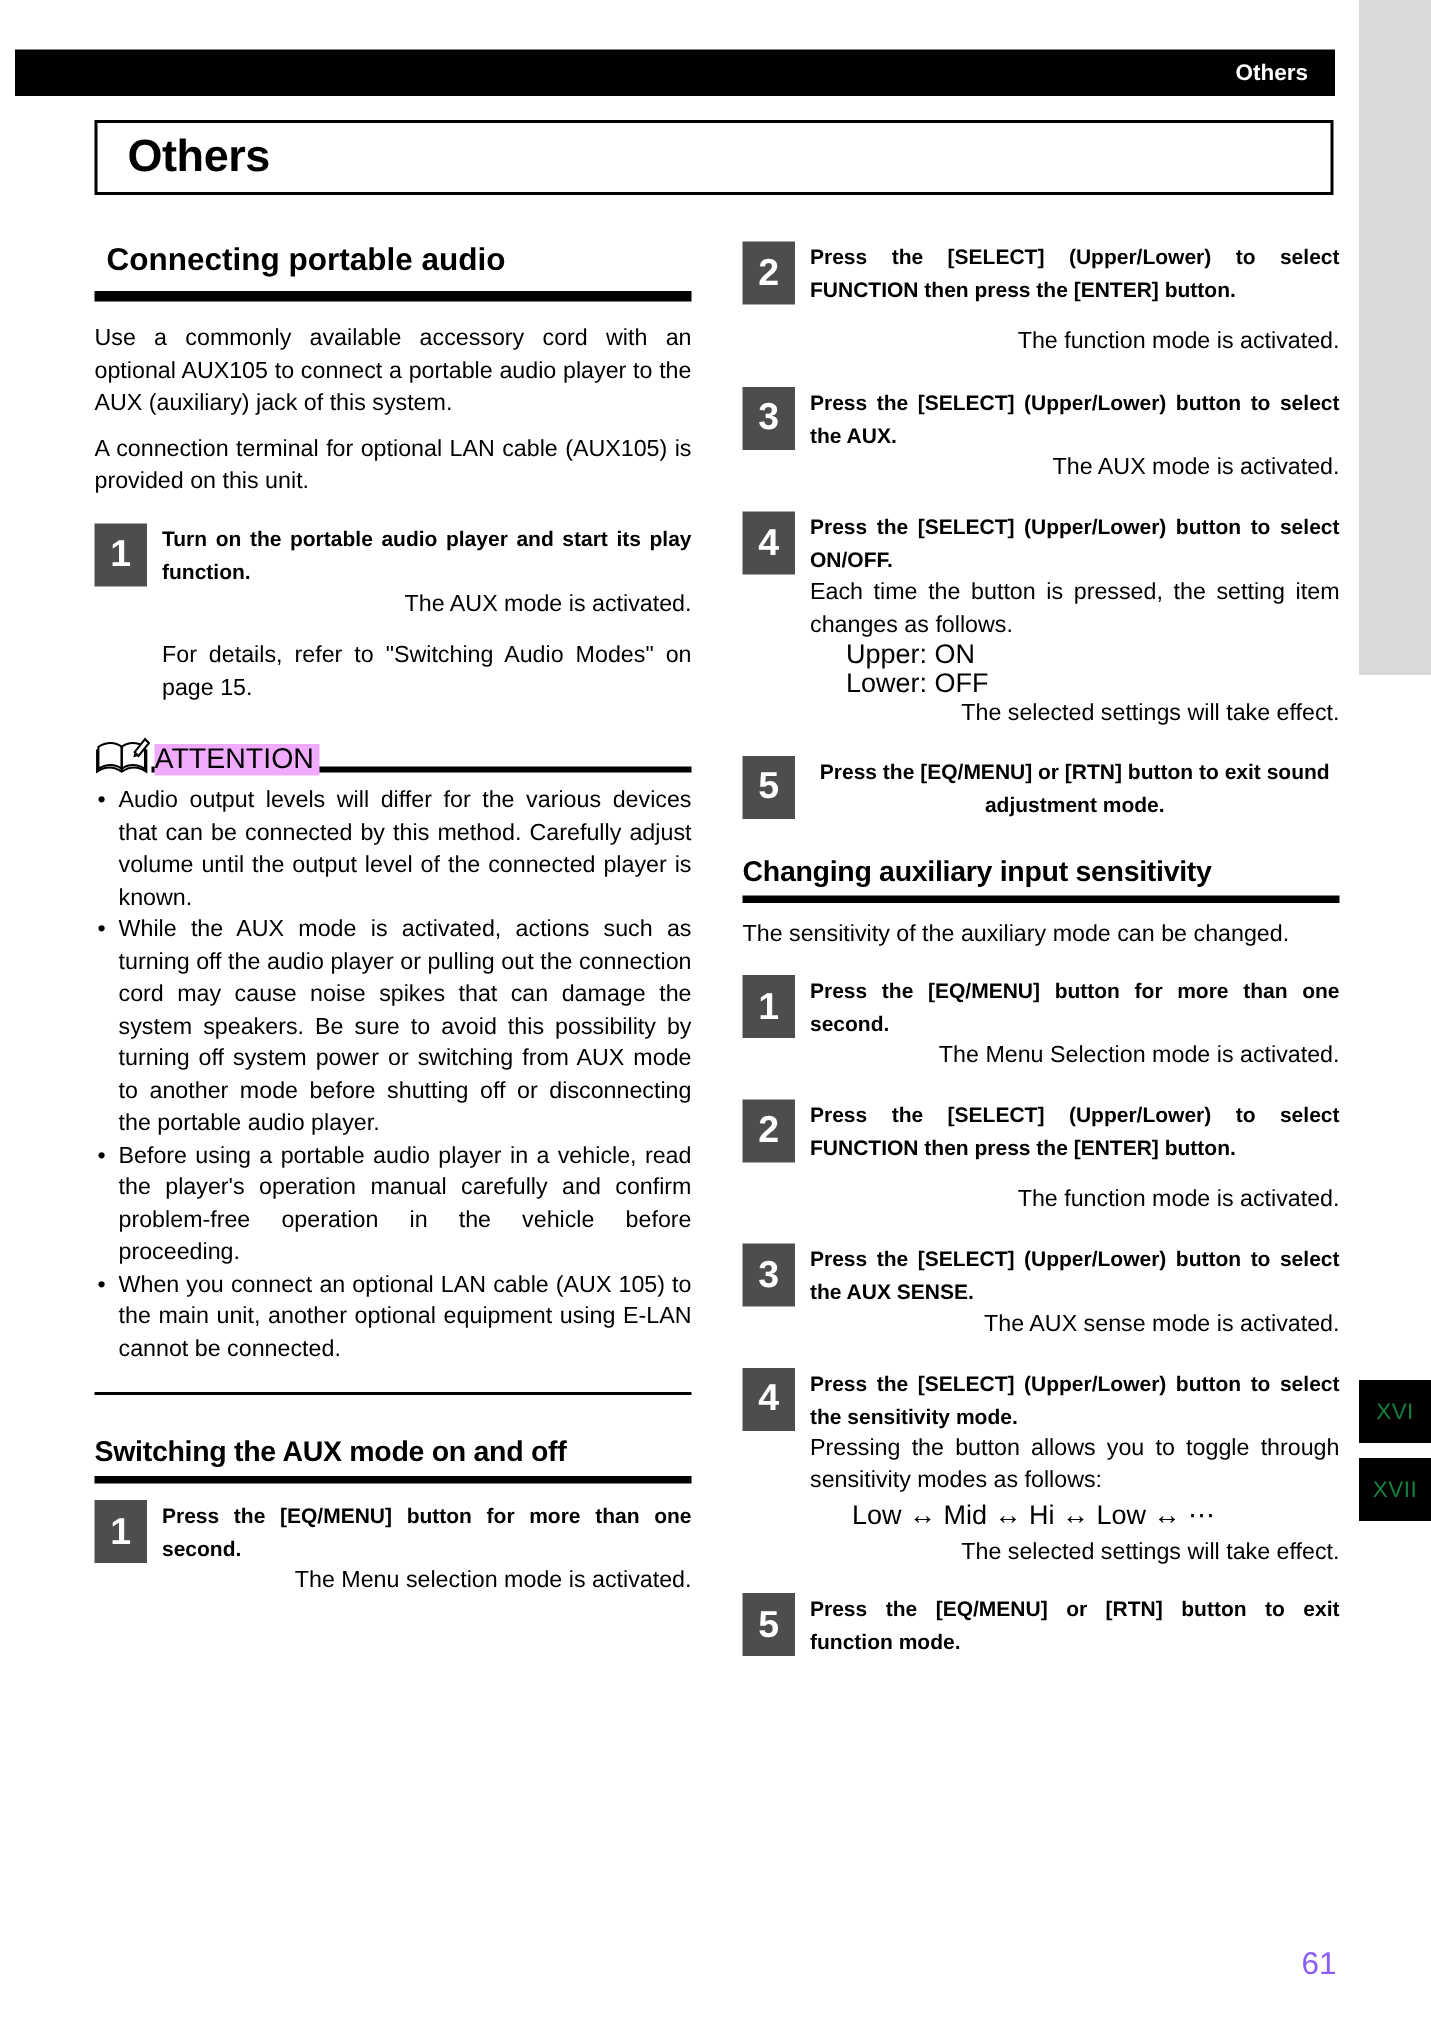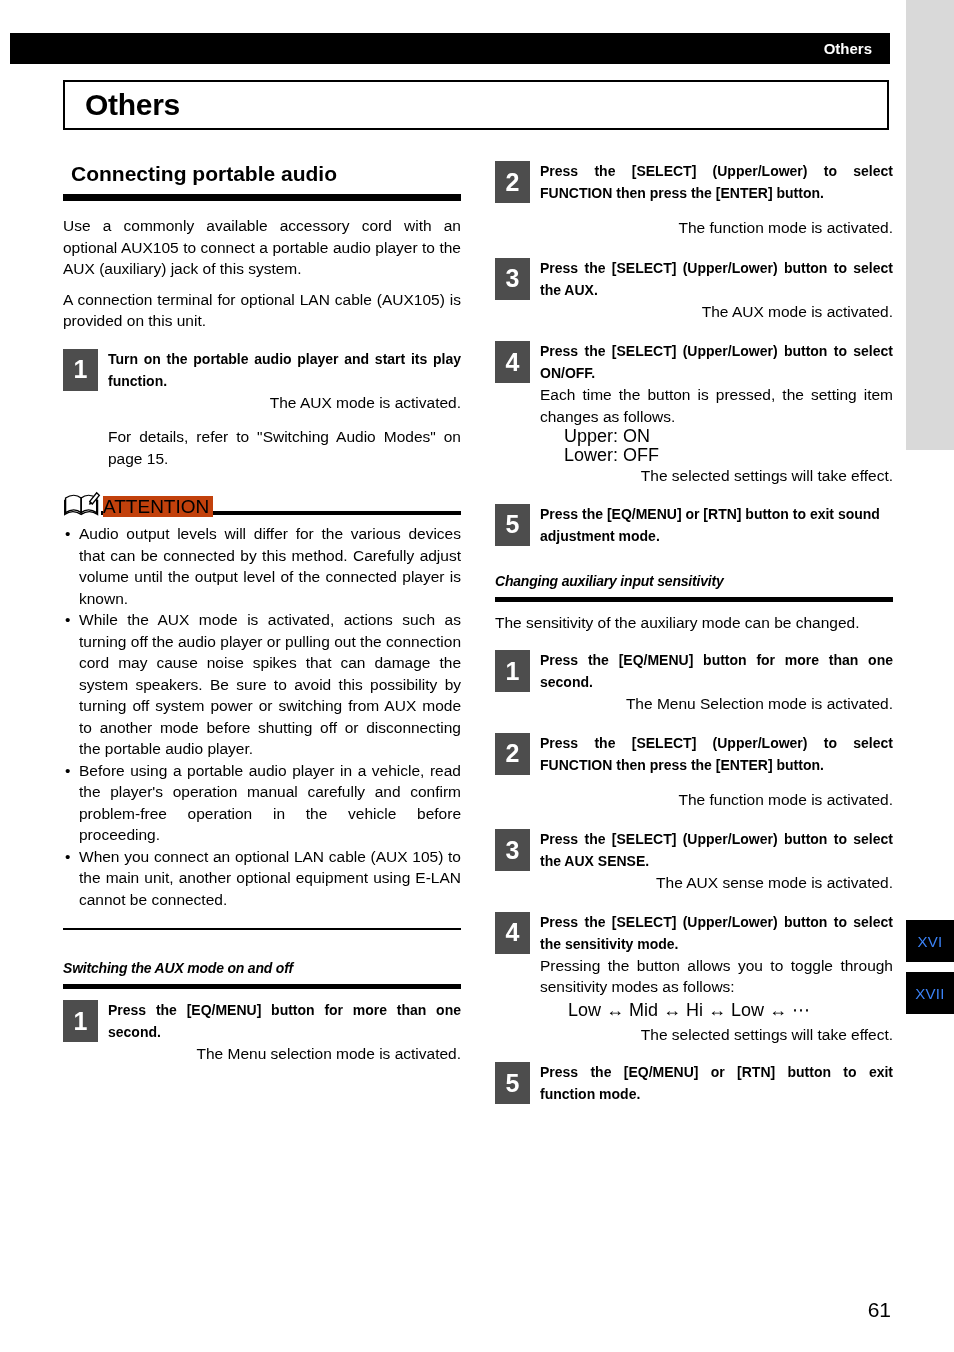--- a/index.html
+++ b/index.html
@@ -28,21 +28,21 @@
   .edge-tabs {
     position: absolute;
     right: 0;
     top: 920px;
     width: 48px;
   }
   .edge-tab {
     width: 48px;
     height: 42px;
     background: #000000;
-    color: #3b82f6;
+    color: #15803d;
     font-size: 15px;
     font-weight: 400;
     display: flex;
     align-items: center;
     justify-content: center;
     letter-spacing: 0.3px;
     margin-bottom: 10px;
   }
 
   
@@ -98,23 +98,22 @@
     font-weight: bold;
     line-height: 28px;
     margin: 0 0 6px 8px;
   }
   .rule-thick {
     height: 7px;
     background: #000000;
     margin-bottom: 14px;
   }
   .h-sub {
-    font-size: 14px;
-    font-weight: bold;
-    font-style: italic;
+    font-size: 19px;
+    font-weight: bold;
     line-height: 25px;
     margin: 0 0 3px 0;
     letter-spacing: -0.2px;
   }
   .rule-sub {
     height: 5px;
     background: #000000;
     margin-bottom: 10px;
   }
   .rule-hair {
@@ -151,21 +150,21 @@
     align-items: center;
     justify-content: center;
   }
   .step-title {
     font-size: 14px;
     font-weight: bold;
     line-height: 22px;
     text-align: justify;
     margin: 0;
   }
-  .step-title.nojust { text-align: left; }
+  .step-title.nojust { text-align: center; }
   .step-desc {
     font-size: 15.5px;
     line-height: 21.5px;
     margin: 0;
     text-align: justify;
   }
   .step-desc.gap { margin-top: 13px; }
   .step-desc.nojust { text-align: right; }
   .step-sub {
     font-size: 18px;
@@ -189,21 +188,21 @@
     width: 38px;
     height: 26px;
     flex: 0 0 38px;
     margin-right: 2px;
   }
   .attention-label {
     font-size: 19px;
     line-height: 21px;
     position: relative;
     z-index: 2;
-    background: #c2410c;
+    background: #f0abfc;
     padding-right: 4px;
   }
   .attention-rule {
     position: absolute;
     left: 38px;
     right: 0;
     bottom: 2px;
     height: 4px;
     background: #000000;
   }
@@ -226,21 +225,21 @@
     left: 2px;
     top: 0;
   }
 
   
   .page-number {
     position: absolute;
     right: 63px;
     bottom: 30px;
     font-size: 21px;
-    color: #000000;
+    color: #8b5cf6;
   }
 </style>
 </head>
 <body>
 
 <div class="edge-strip"></div>
 <div class="edge-tabs">
   <div class="edge-tab">XVI</div>
   <div class="edge-tab">XVII</div>
 </div>

